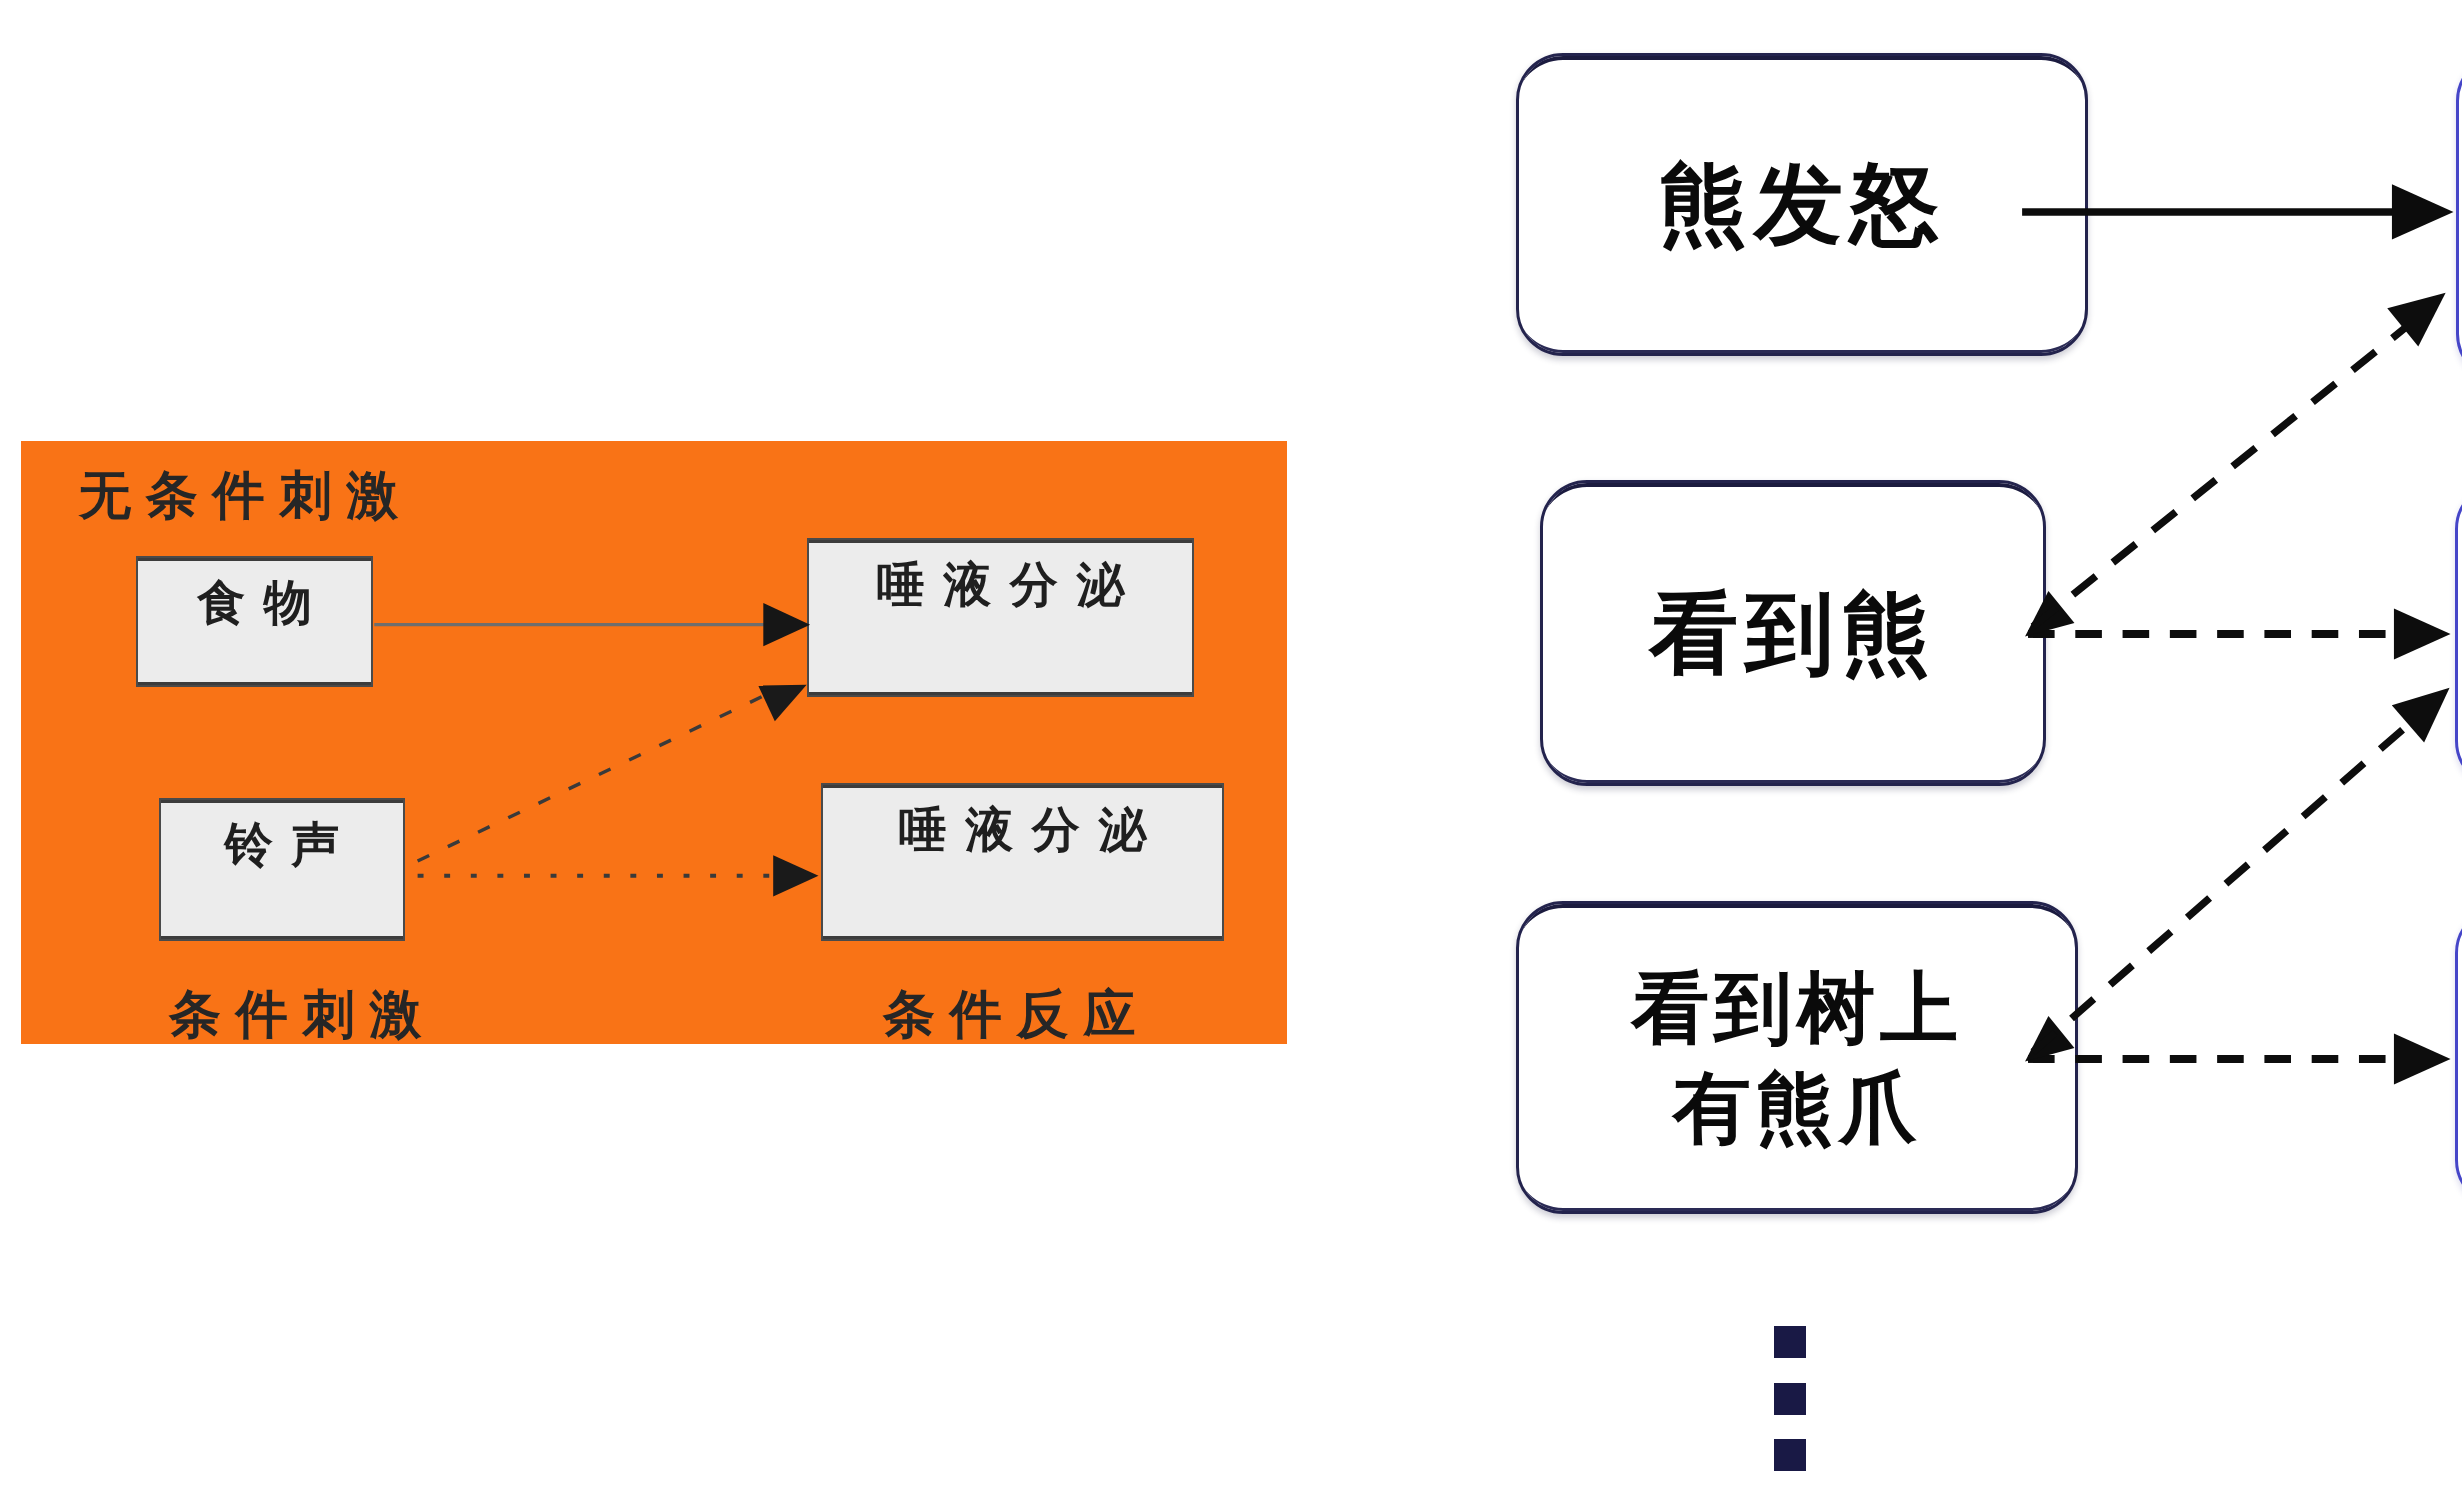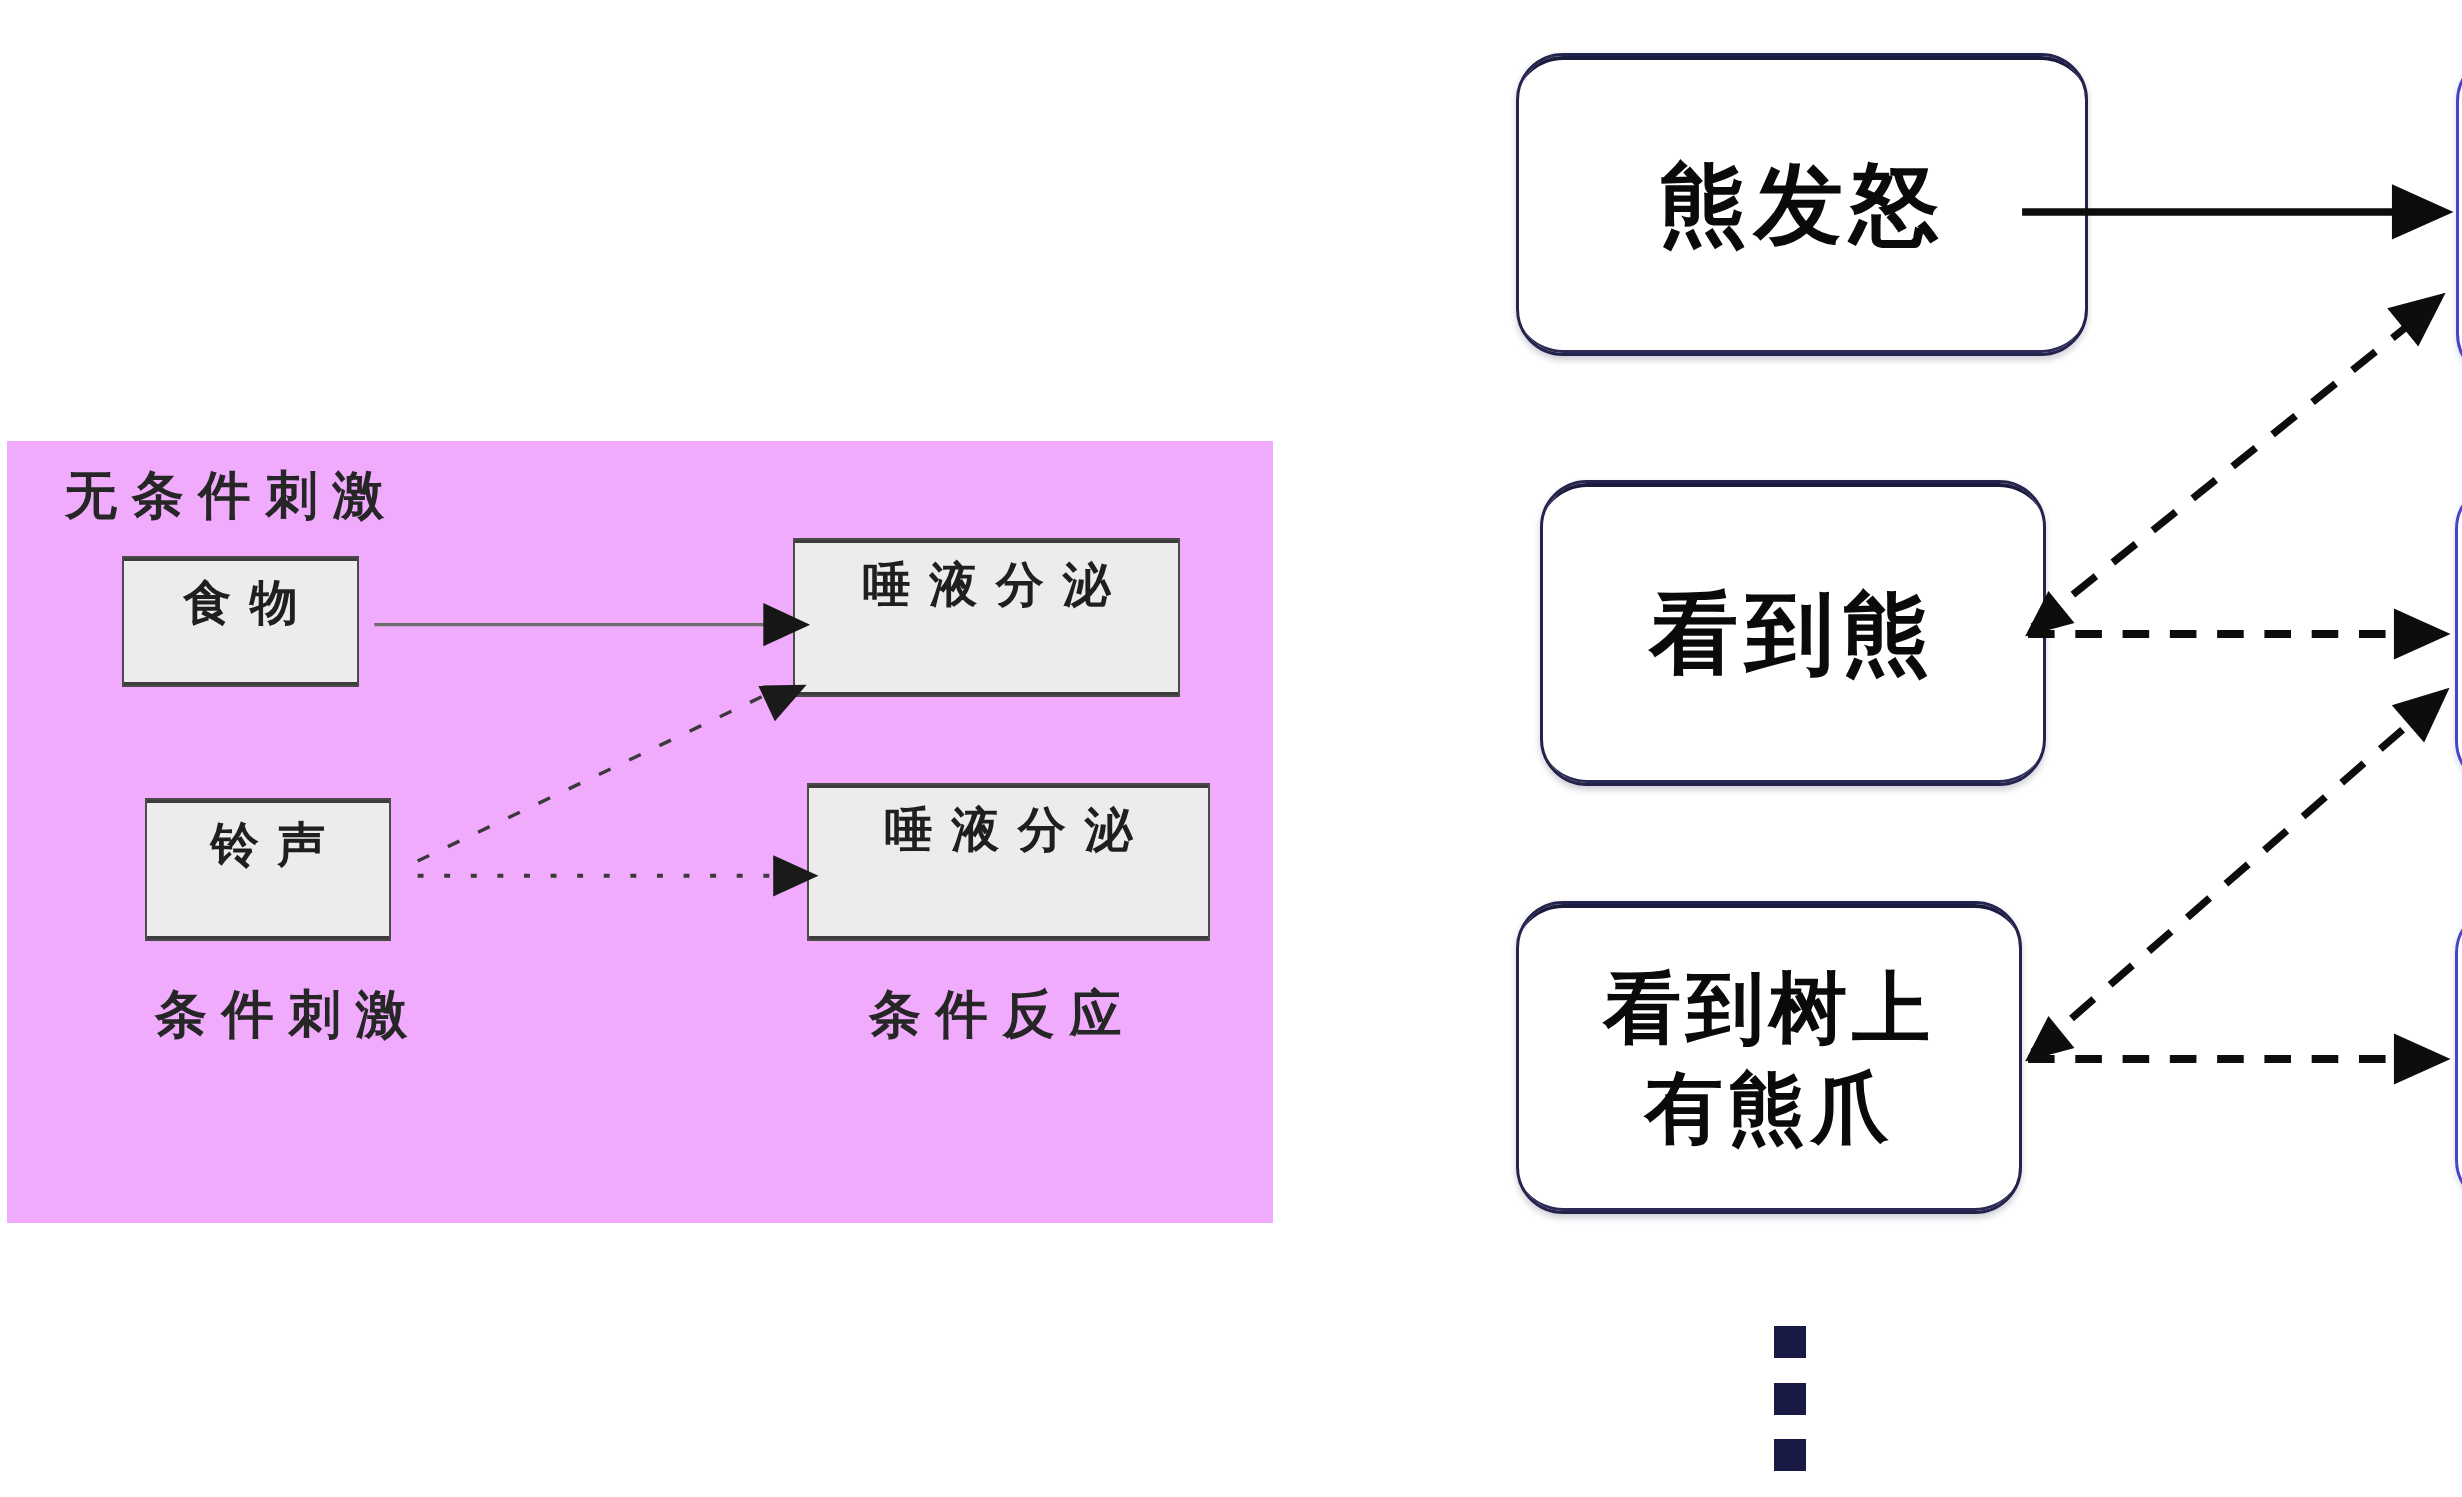--- a/index.html
+++ b/index.html
@@ -5,22 +5,22 @@
   html,body{margin:0;padding:0;background:#ffffff;}
   .canvas{
     position:relative;
     width:3306px;height:1498px;
     background:#ffffff;
     overflow:hidden;
     font-family:"DejaVu Sans","Liberation Sans",sans-serif;
   }
   
   .pavlov{
-    position:absolute;left:7px;top:441px;width:1266px;height:782px;
-    background:#f0abfc;
+    position:absolute;left:21px;top:441px;width:1266px;height:603px;
+    background:#f97316;
   }
   .p-label{
     position:absolute;
     font-weight:700;
     font-size:52px;
     letter-spacing:14.8px;
     color:#262626;
     white-space:nowrap;
   }
   .p-box{
@@ -112,21 +112,21 @@
   </div>
 
   <div class="td-node td-navy" style="left:1516px;top:480px;width:506px;height:306px;margin-left:24px;">
     <span class="td-text">看到熊</span>
   </div>
 
   <div class="td-node td-blue" style="left:2455px;top:482px;width:507px;height:306px;">
     
   </div>
 
-  <div class="td-node td-navy" style="left:1516px;top:901px;width:506px;height:313px;">
+  <div class="td-node td-navy" style="left:1516px;top:901px;width:562px;height:313px;">
     <span class="td-text-sm">看到树上</span>
     <span class="td-text-sm">有熊爪</span>
   </div>
 
   <div class="td-node td-blue" style="left:2455px;top:906px;width:507px;height:301px;">
     
   </div>
 
   <div>
     <div class="dot dot-navy" style="left:1774px;top:1326px;"></div>

